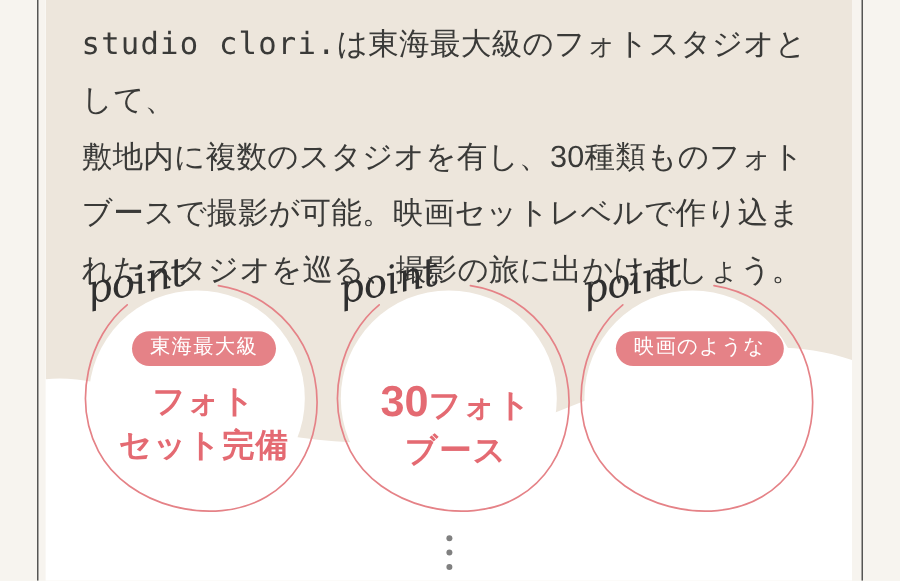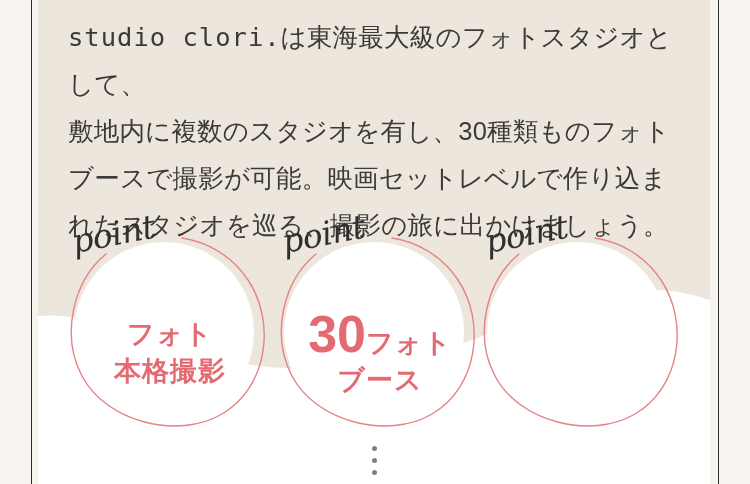--- a/index.html
+++ b/index.html
@@ -83,21 +83,21 @@
   .headline{
     position:absolute;left:0;top:92px;width:216px;
     text-align:center;
     color:#e46a72;
     font-weight:bold;
     font-size:27px;
     line-height:37px;
     letter-spacing:1px;
     white-space:pre-line;
   }
-  .headline .big{font-size:52px;line-height:37px;letter-spacing:0;text-align:center;}
+  .headline .big{font-size:36px;line-height:37px;letter-spacing:0;text-align:center;}
 
   
   .dots{
     position:absolute;left:0;top:446px;width:672px;
     display:flex;flex-direction:column;align-items:center;gap:7px;
   }
   .dot{width:5px;height:5px;border-radius:50%;background:#808080;}
 </style>
 </head>
 <body>
@@ -123,22 +123,23 @@
     <div class="points">
 
       <div class="point p1">
         <div class="disc"></div>
         <div class="ring">
           <svg viewBox="0 0 204 204" aria-hidden="true">
             <path d="M44,24 C12,50 -2,104 20,146 C44,192 116,210 160,184 C206,157 214,92 186,50 C170,26 146,12 120,8" fill="none" stroke="#e58287" stroke-width="1.4" stroke-linecap="round"></path>
           </svg>
         </div>
         <div class="point-script">point</div>
+        <div class="badge">東海最大級</div>
         <div class="headline">フォト
-本格撮影</div>
+セット完備</div>
       </div>
 
       <div class="point p2">
         <div class="disc"></div>
         <div class="ring">
           <svg viewBox="0 0 204 204" aria-hidden="true">
             <path d="M44,24 C12,50 -2,104 20,146 C44,192 116,210 160,184 C206,157 214,92 186,50 C170,26 146,12 120,8" fill="none" stroke="#e58287" stroke-width="1.4" stroke-linecap="round"></path>
           </svg>
         </div>
         <div class="point-script">point</div>
@@ -147,20 +148,21 @@
       </div>
 
       <div class="point p3">
         <div class="disc"></div>
         <div class="ring">
           <svg viewBox="0 0 204 204" aria-hidden="true">
             <path d="M44,24 C12,50 -2,104 20,146 C44,192 116,210 160,184 C206,157 214,92 186,50 C170,26 146,12 120,8" fill="none" stroke="#e58287" stroke-width="1.4" stroke-linecap="round"></path>
           </svg>
         </div>
         <div class="point-script">point</div>
+        <div class="badge">映画のような</div>
       </div>
 
     </div>
 
     <div class="dots">
       <div class="dot"></div>
       <div class="dot"></div>
       <div class="dot"></div>
     </div>
 

